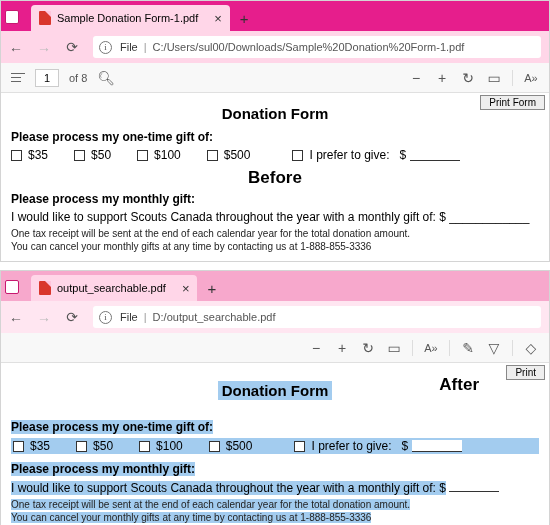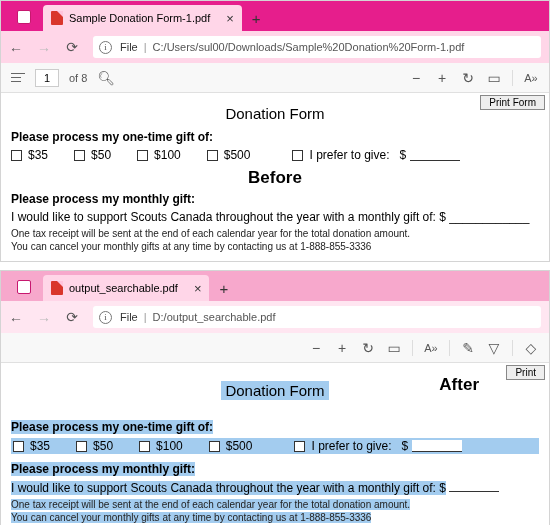--- a/index.html
+++ b/index.html
@@ -1,19 +1,19 @@
 <!DOCTYPE html>
 <html><head>
 <meta charset="utf-8">
 <style>
   * { box-sizing: border-box; margin: 0; padding: 0; }
   body { font-family: "Segoe UI", Arial, sans-serif; font-size: 12px; width: 550px; }
   
   .window { border: 1px solid #d4d4d4; }
-  .titlebar { background: #e61e8c; height: 30px; display: flex; align-items: flex-end; padding-left: 16px; }
+  .titlebar { background: #e61e8c; height: 30px; display: flex; align-items: flex-end; padding-left: 4px; }
   .titlebar.light { background: #f7a8cc; }
   .win-icon { width: 14px; height: 14px; background: #fff; border: 1px solid #c7186f; margin-bottom: 7px; margin-right: 12px; border-radius: 2px; }
   .tab { background: #ffc4dd; height: 26px; display: flex; align-items: center; padding: 0 8px; border-radius: 4px 4px 0 0; font-size: 11px; }
   .tab.active { background: #ffd6e8; }
   .pdf-ico { width: 12px; height: 14px; background: #d9362c; margin-right: 6px; border-radius: 1px; position: relative; }
   .pdf-ico::after { content: ""; position: absolute; right: 0; top: 0; border: 3px solid transparent; border-top-color: #ffc4dd; border-right-color: #ffc4dd; }
   .tab-close { margin-left: 16px; font-size: 13px; color: #333; }
   .tab-add { margin-left: 10px; margin-bottom: 4px; font-size: 15px; color: #333; }
   
   .navbar { background: #ffd6e8; height: 32px; display: flex; align-items: center; padding: 0 8px; gap: 14px; }
@@ -28,21 +28,21 @@
   
   .pdfbar { background: #f8f8f8; border-bottom: 1px solid #e0e0e0; height: 30px; display: flex; align-items: center; padding: 0 10px; gap: 10px; }
   .page-input { width: 24px; height: 18px; border: 1px solid #ccc; text-align: center; font-size: 11px; }
   .oftext { font-size: 11px; color: #555; }
   .pdfbar .spacer { flex: 1; }
   .tool { width: 16px; text-align: center; color: #555; font-size: 14px; }
   .vline { width: 1px; height: 16px; background: #ddd; }
   
   .content { background: #fff; padding: 6px 10px 8px; position: relative; }
   .print-btn { position: absolute; right: 4px; top: 2px; border: 1px solid #888; background: #eee; font-size: 10px; padding: 1px 8px; font-family: Arial; }
-  .title { text-align: center; font-weight: normal; font-size: 15px; margin: 6px 0 8px; }
+  .title { text-align: center; font-weight: bold; font-size: 15px; margin: 6px 0 8px; }
   .prompt { font-weight: bold; font-size: 12px; margin-bottom: 4px; }
   .options { display: flex; align-items: center; gap: 4px; margin-bottom: 8px; font-size: 12px; }
   .cb { width: 11px; height: 11px; border: 1px solid #333; background: #fff; display: inline-block; }
   .opt { margin-right: 22px; display: inline-flex; align-items: center; gap: 6px; }
   .opt.last { margin-right: 6px; padding-left: 16px; }
   .blank { border-bottom: 0.5px solid #333; width: 50px; height: 12px; display: inline-block; }
   .watermark { text-align: center; font-weight: bold; font-size: 17px; margin: -2px 0 4px; }
   .monthly { font-size: 12px; margin-bottom: 3px; }
   .fineprint { text-align: left; font-size: 10px; color: #222; line-height: 1.3; }
   

